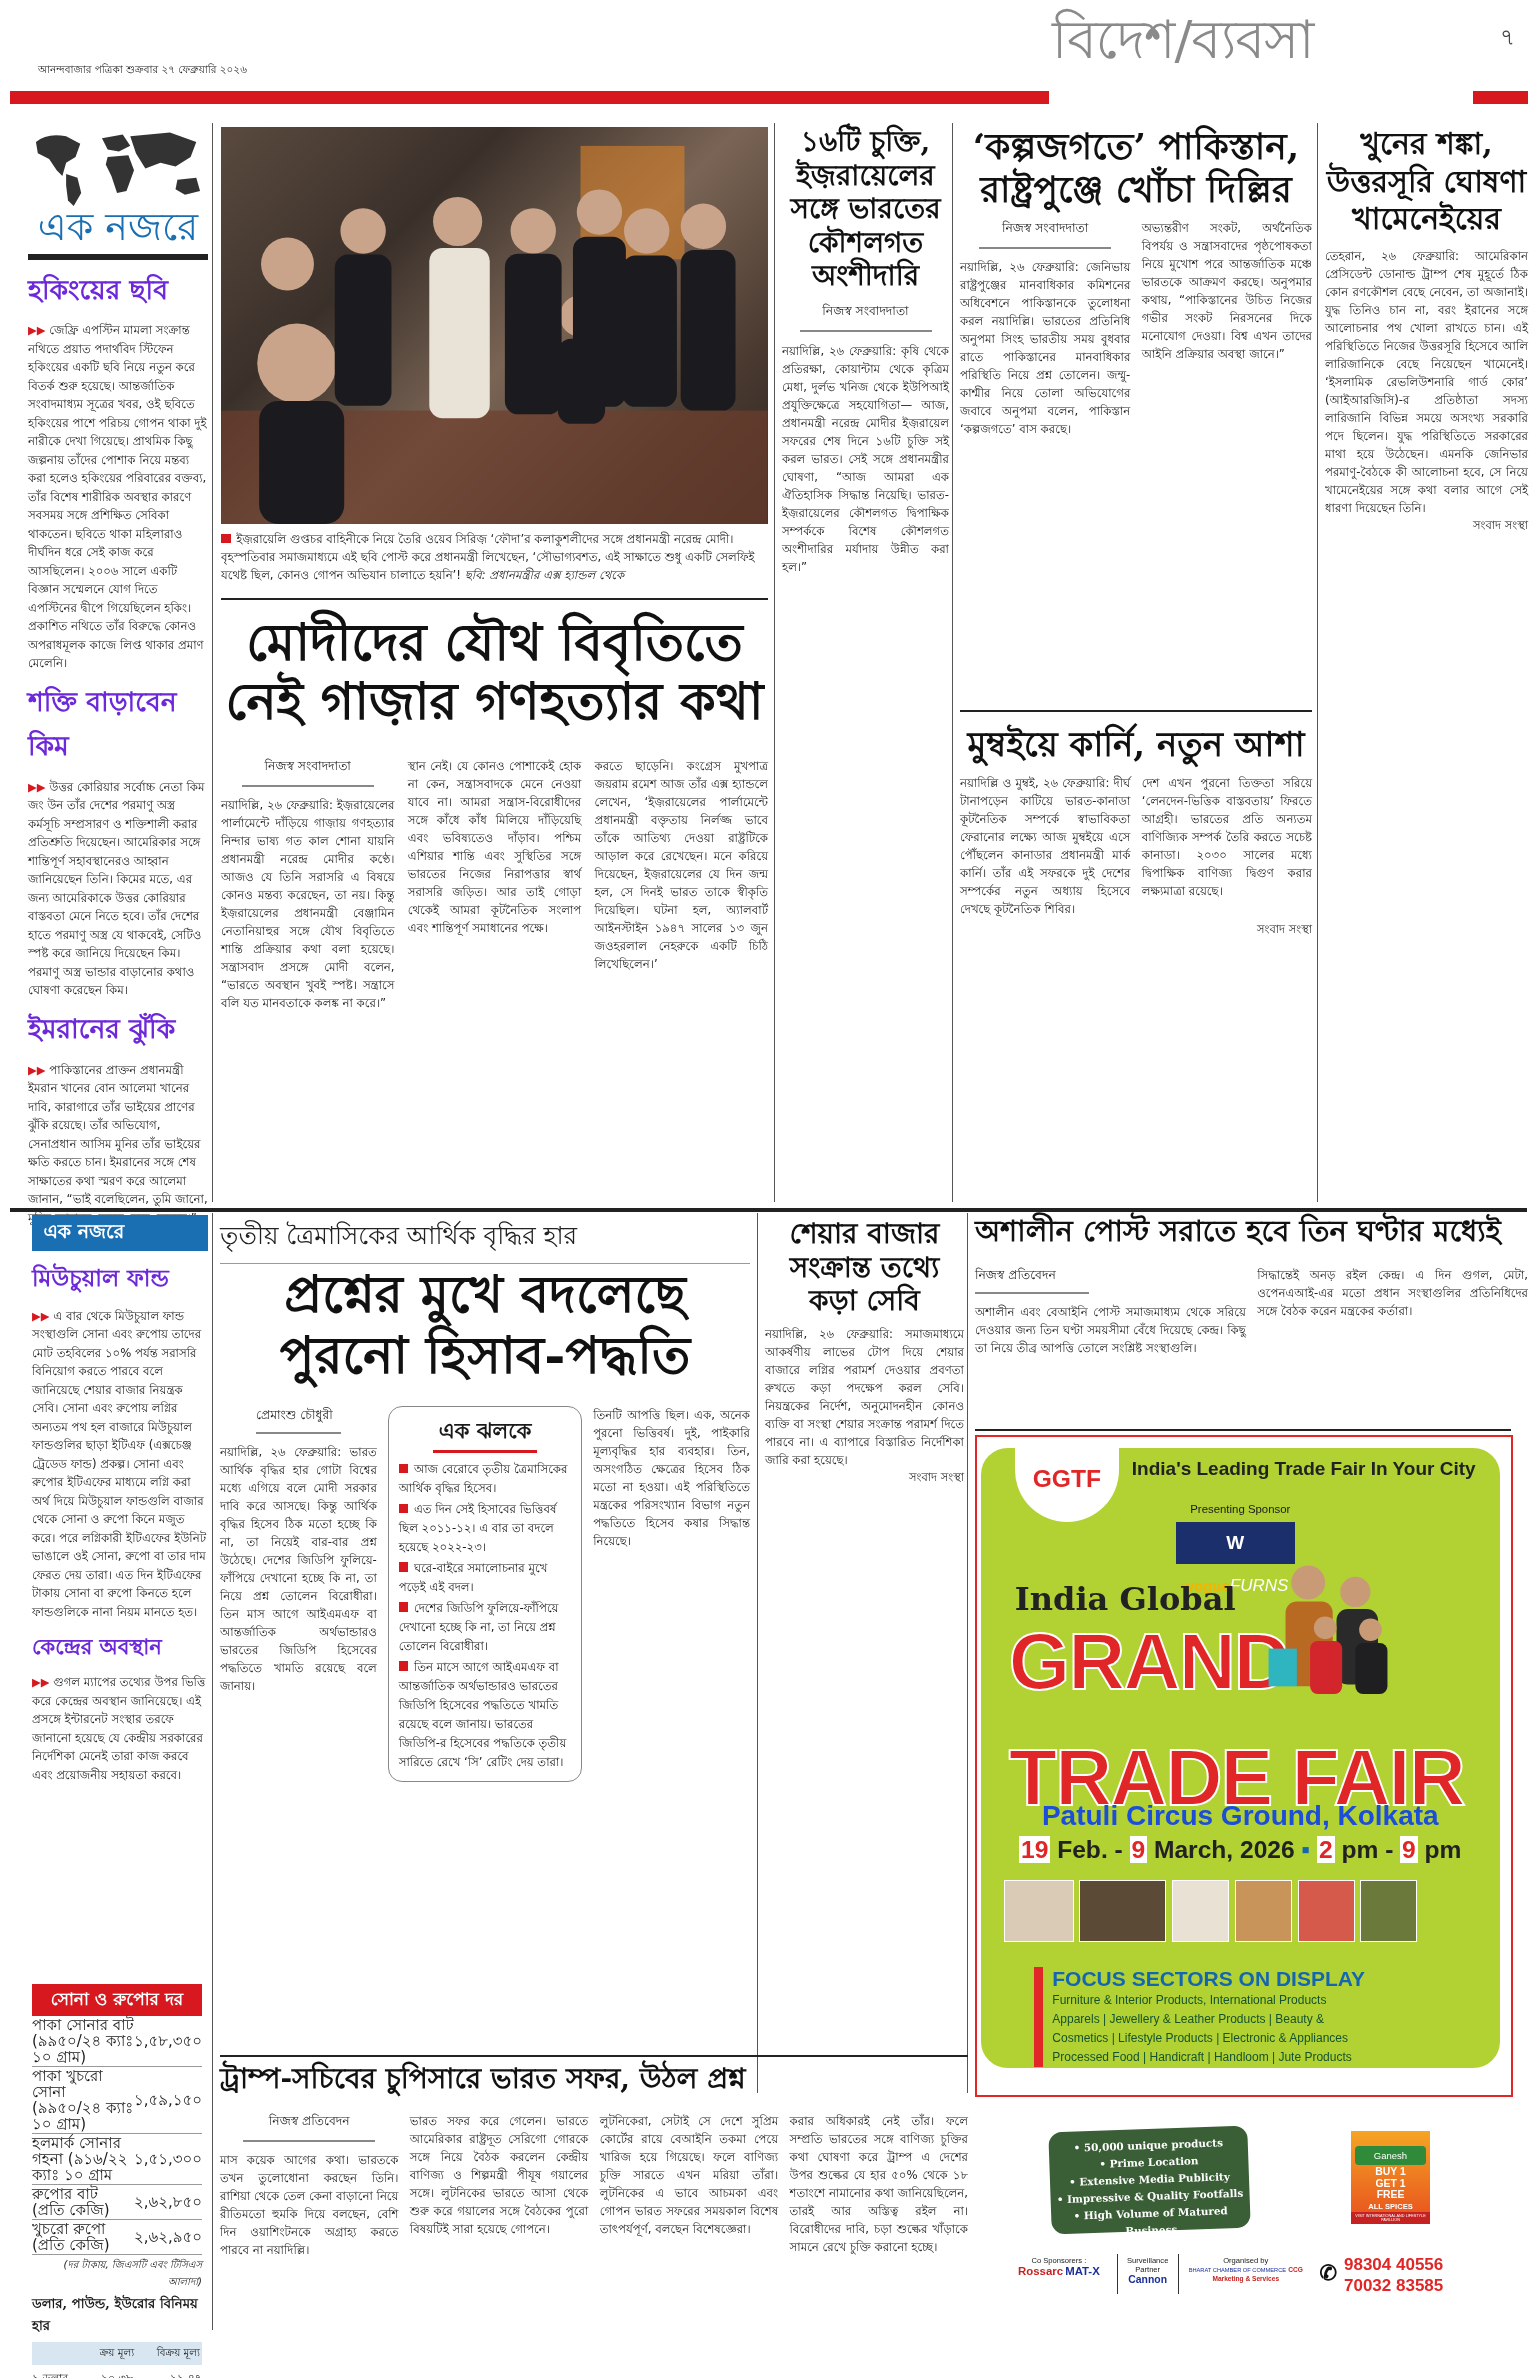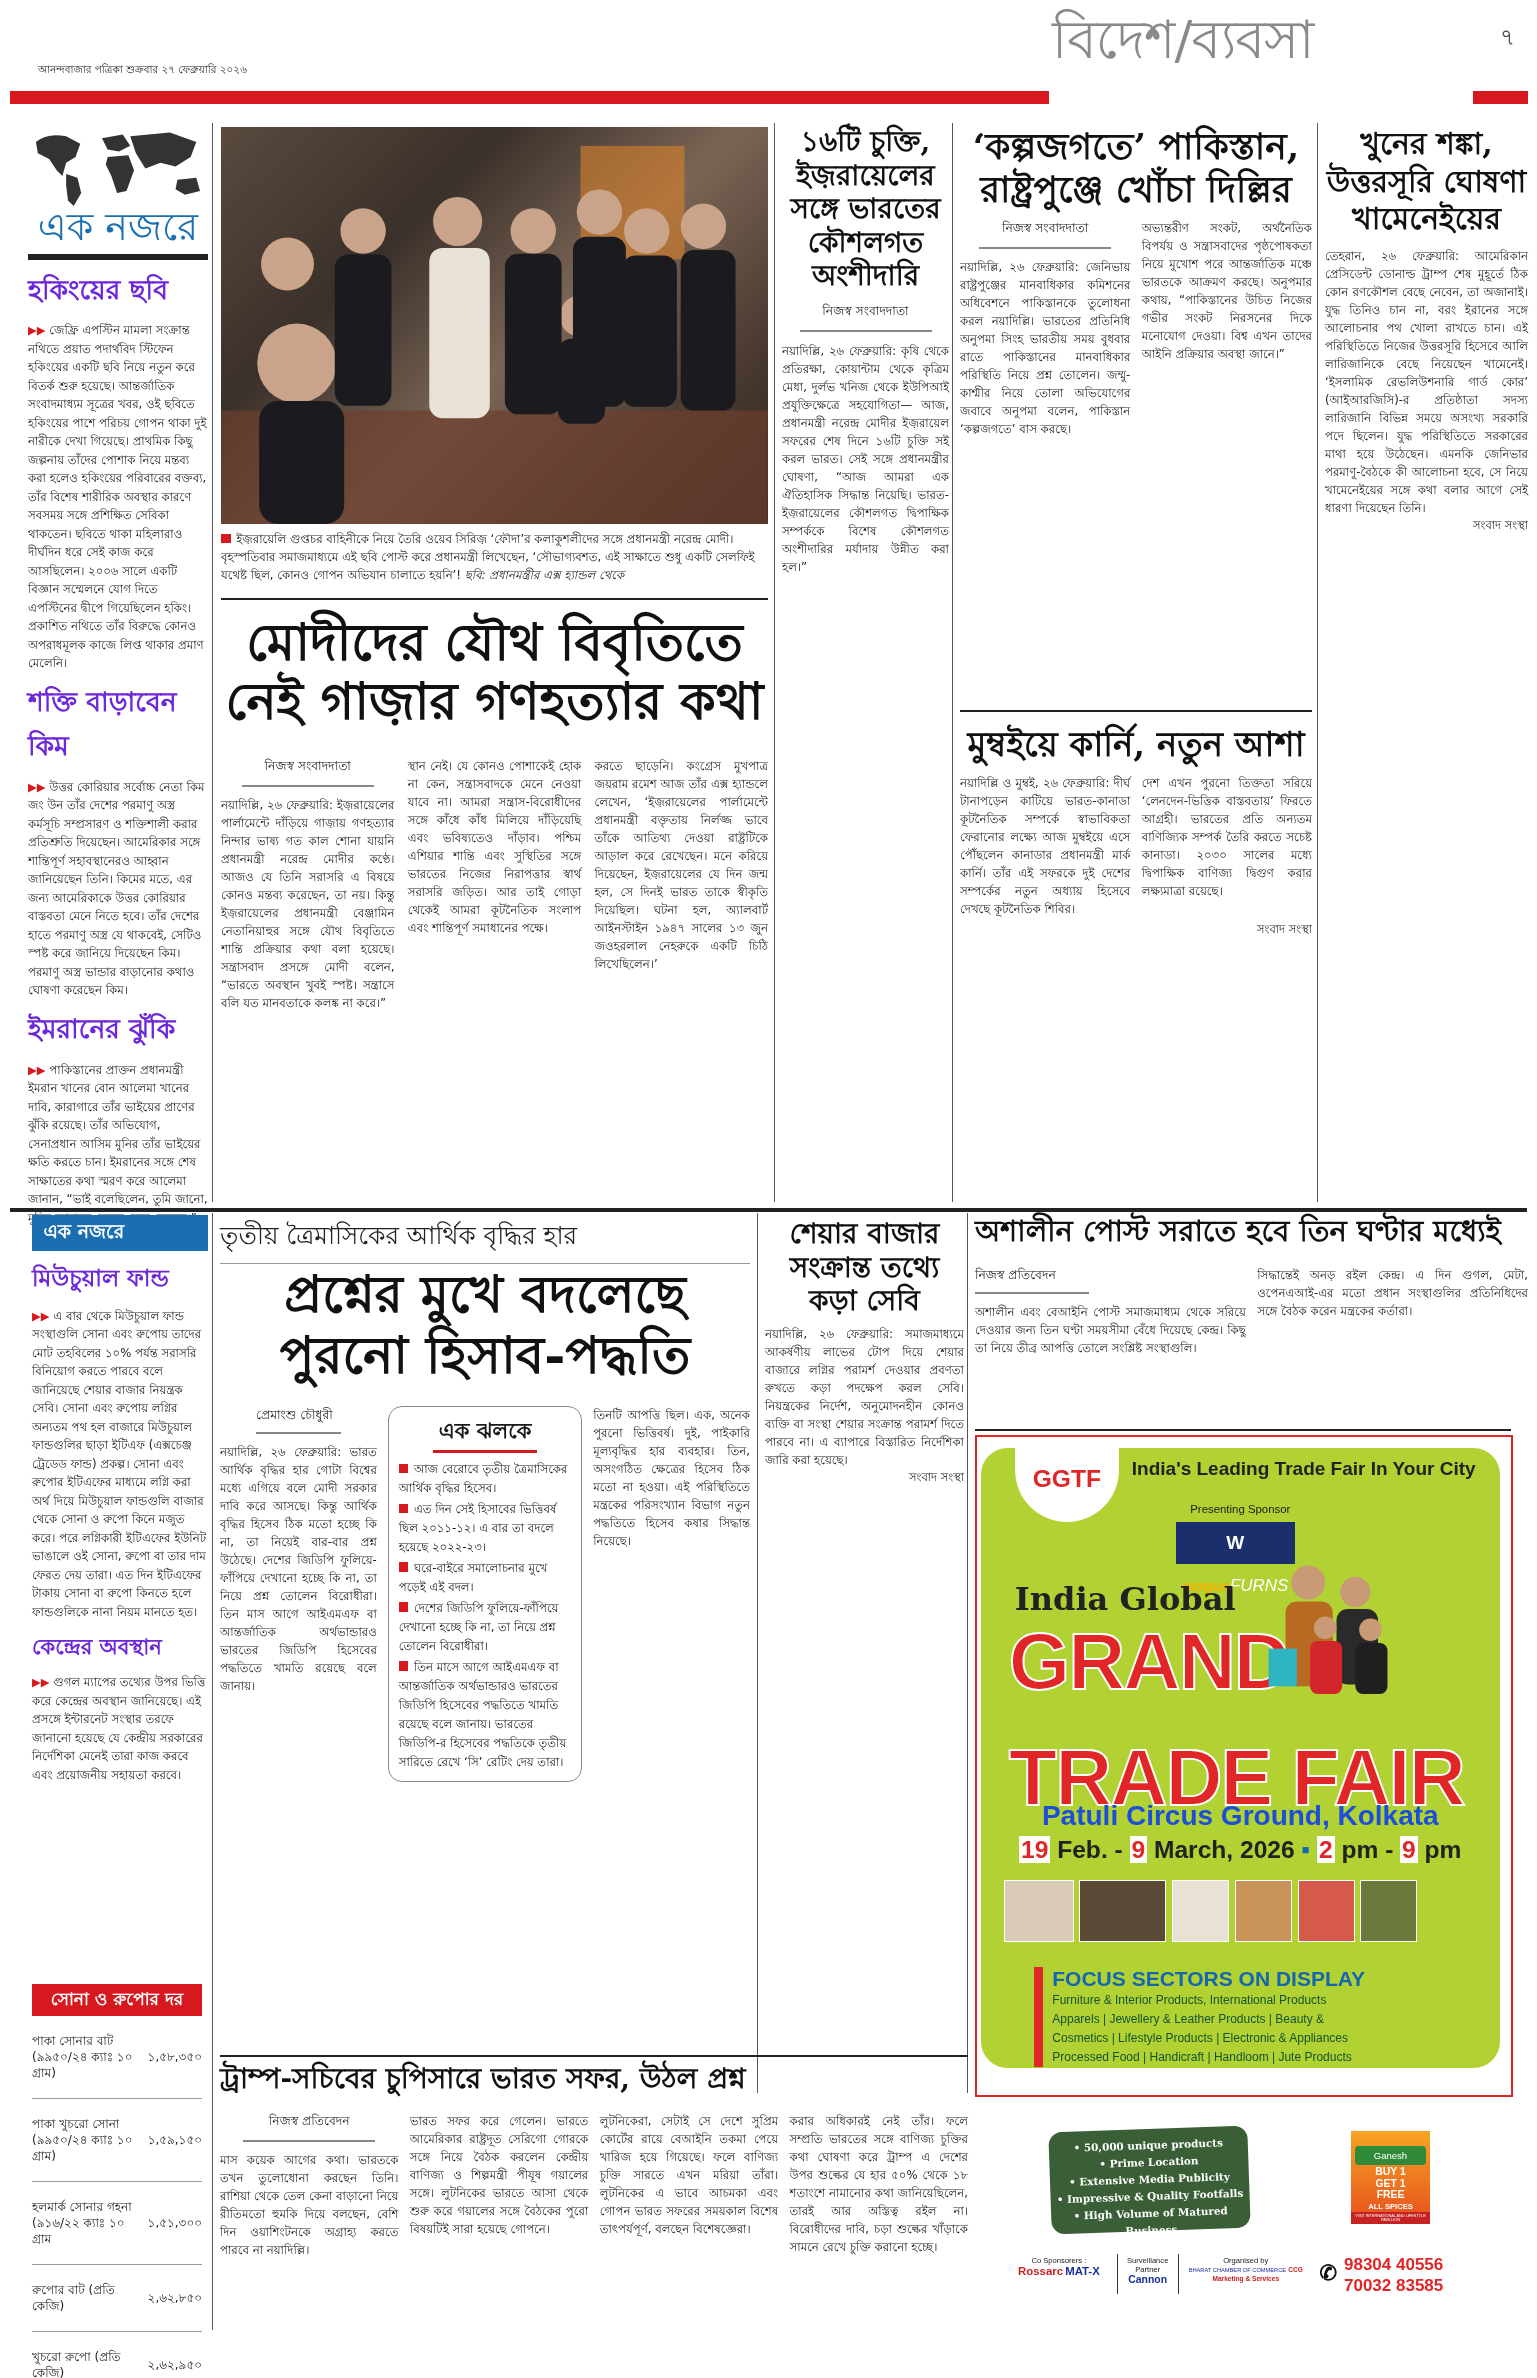--- a/index.html
+++ b/index.html
@@ -15,21 +15,21 @@
 .hrule{position:absolute;height:2.8px;background:#222}
 .hl{font-family:"DejaVu Serif",serif;font-weight:bold;color:#111;line-height:1.15}
 .byline{font-size:12.3px;text-align:center;color:#222;padding-bottom:7.6px;border-bottom:2.8px double #888;width:132px;margin:0 auto 9.5px}
 .side-head{font-family:"DejaVu Serif",serif;font-size:26.5px;font-weight:bold;color:#6d28d9;margin:9.5px 0 7.6px}
 .bullet{color:#d7191f;font-size:11.4px;margin-right:3.8px}
 .side-para{font-size:11.7px;line-height:18.5px;color:#222}
 .ek-nojore{font-family:"DejaVu Serif",serif;font-size:38px;color:#1a6fb3;text-align:center;line-height:1}
 .blue-tab{background:#1a6fb3;color:#fff;font-size:19px;font-weight:bold;padding:1.9px 11.4px}
 .red-tab{background:#d7191f;color:#fff;font-family:"DejaVu Serif",serif;font-size:21px;font-weight:bold;text-align:center;padding:3.8px 0}
 .photo{background:linear-gradient(135deg,#5a4a3e 0%,#3a302a 30%,#7a6555 55%,#4a3a30 80%,#2e2622 100%)}
-.rate-row{display:flex;justify-content:space-between;font-size:12px;border-bottom:0.9px solid #999;padding:17px 0;line-height:16px}
+.rate-row{display:flex;justify-content:space-between;font-size:15px;border-bottom:0.9px solid #999;padding:1px 0;line-height:16px}
 .ad-box{border:2.8px solid #e02626}
 .ad-inner{background:#b2d234;border-radius:26.5px}
 .caption{font-size:11.7px;line-height:18px;color:#222}
 .glance-box{border:0.9px solid #888;padding:7.6px 9.5px}
 .glance-item{font-size:11.7px;line-height:19px;margin-bottom:1.9px}
 .sq{display:inline-block;width:9.5px;height:9.5px;background:#d7191f;margin-right:5.7px}
 .thumb{width:64px;height:62px;border:1.9px solid #fff;display:inline-block}
 </style>
 </head>
 <body>

